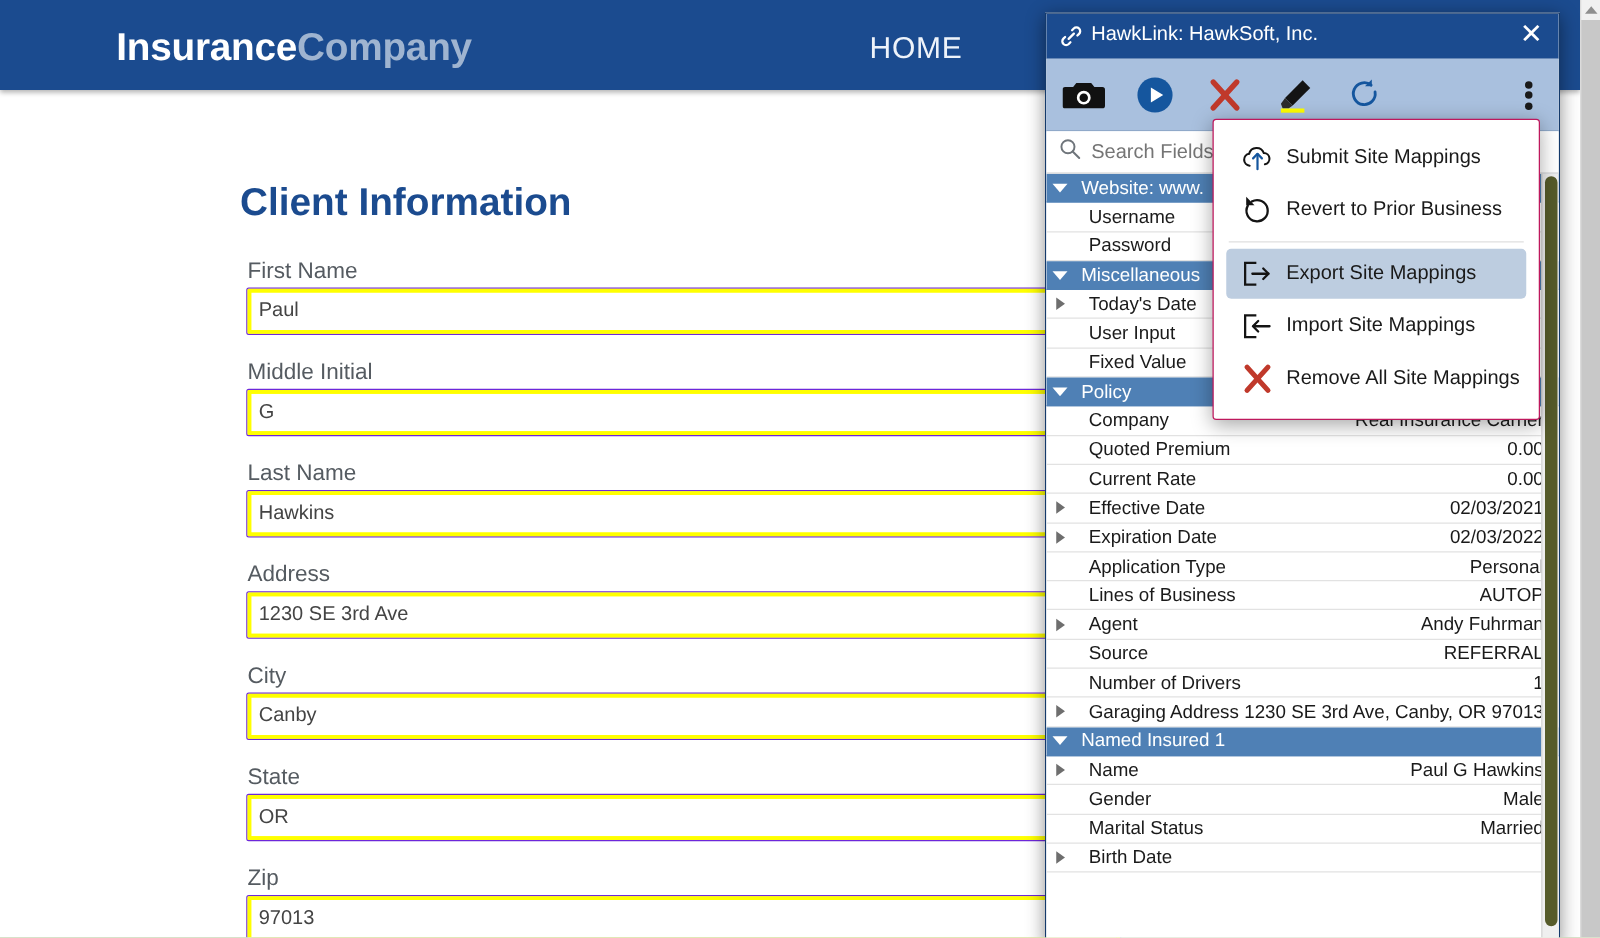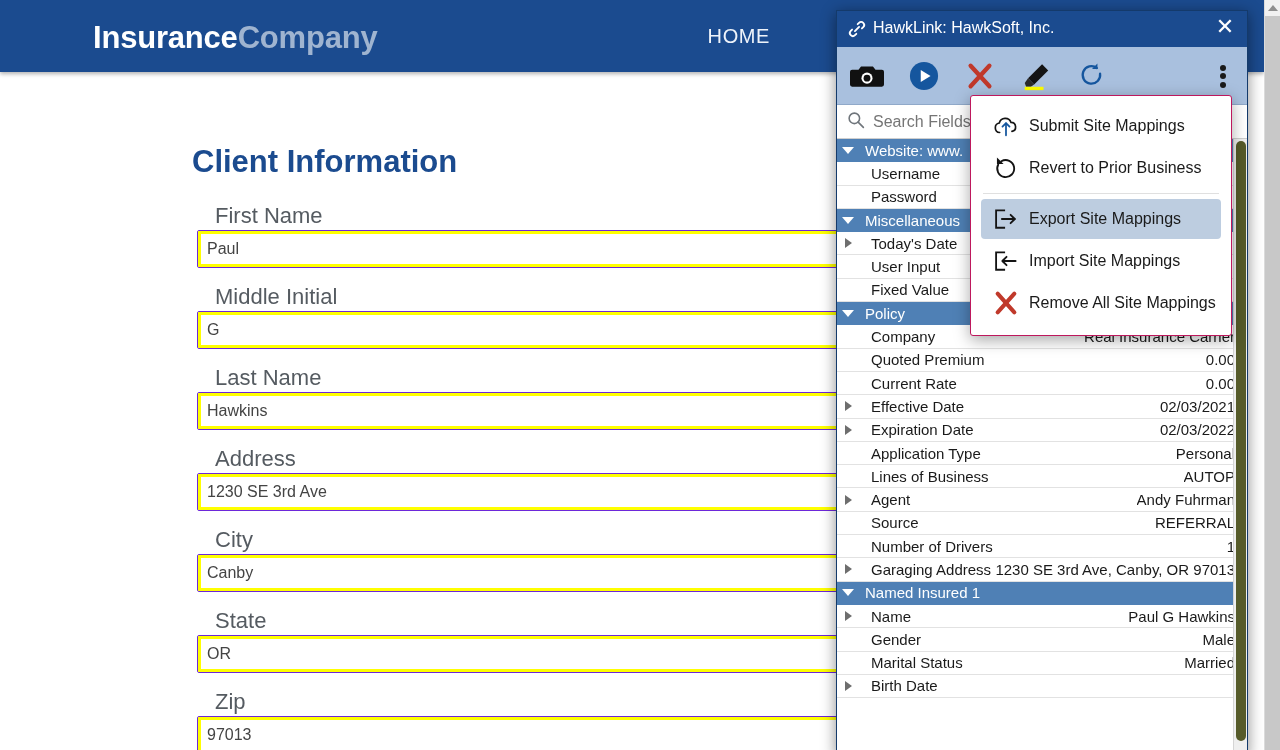--- a/index.html
+++ b/index.html
@@ -21,35 +21,35 @@
   }
   .brand {
     position:absolute; left:93px; top:20px;
     font-size:31px; font-weight:bold; letter-spacing:-0.2px;
     white-space:nowrap;
   }
   .brand .b1 { color:#ffffff; }
   .brand .b2 { color:#9fb4d0; }
   .navlink {
     position:absolute; top:25px; right:494px;
-    color:#eef3fa; font-size:20px; letter-spacing:.6px;
+    color:#eef3fa; font-size:24px; letter-spacing:.6px;
     text-decoration:none; white-space:nowrap;
   }
 
   .page-title {
     position:absolute; left:192px; top:144px;
     color:#1b4b8f; font-size:31px; font-weight:bold;
     white-space:nowrap;
   }
 
   .form { position:absolute; left:197px; top:205px; width:700px; }
   .fieldrow { margin-bottom:18px; }
   .flabel {
-    display:block; color:#555b61; font-size:22px;
-    margin:0 0 3px 18px; line-height:22px;
+    display:block; color:#555b61; font-size:18px;
+    margin:0 0 3px 1px; line-height:22px;
   }
   .finput {
     display:block; width:700px; height:38px;
     background:#fff;
     border:1px solid #6d28d9;
     outline:3px solid #ffff00;
     outline-offset:-4px;
     box-shadow: inset 0 0 0 3px #ffff00;
     color:#444; font-size:16px;
     font-family:"Liberation Sans", sans-serif;

